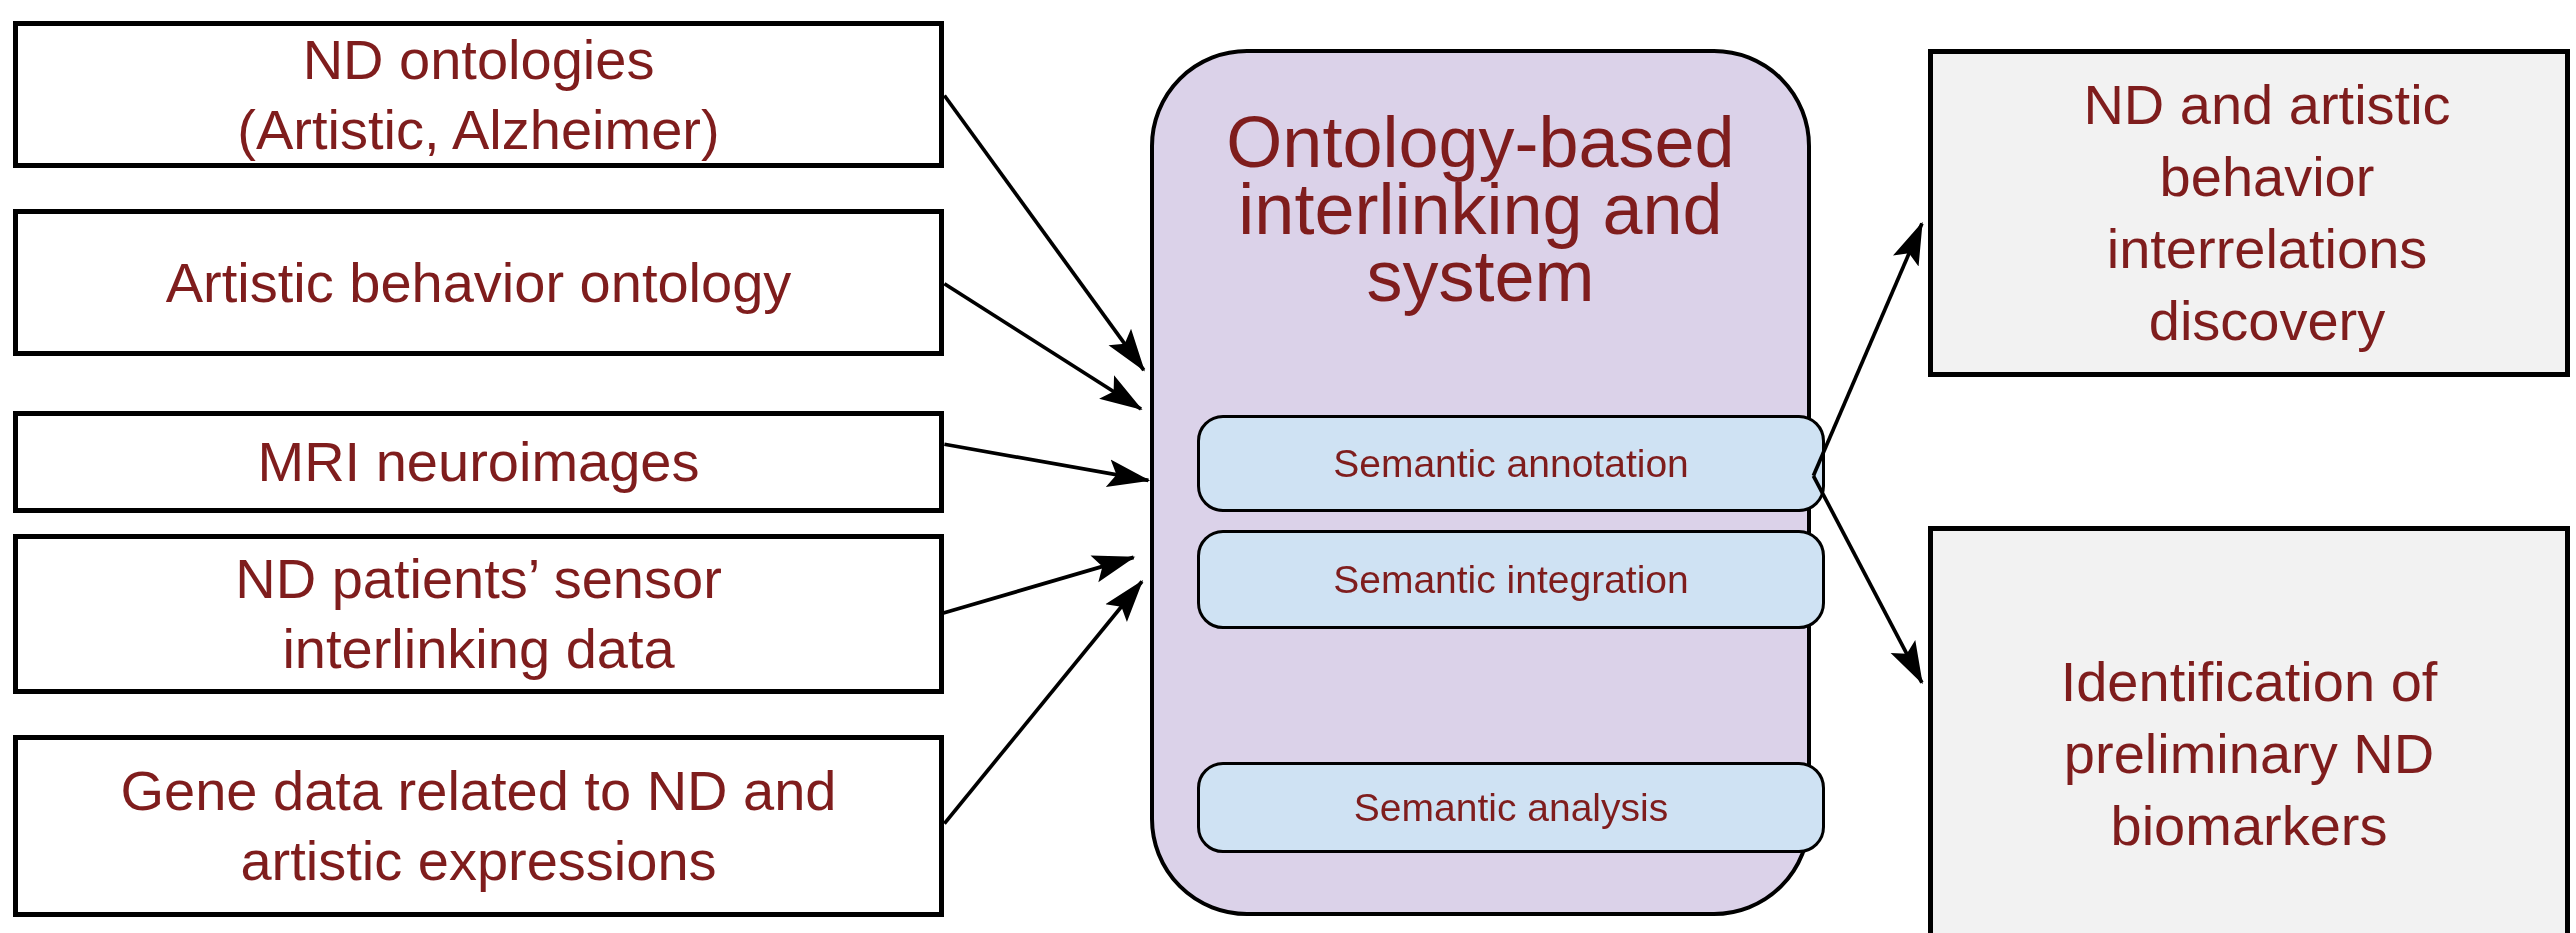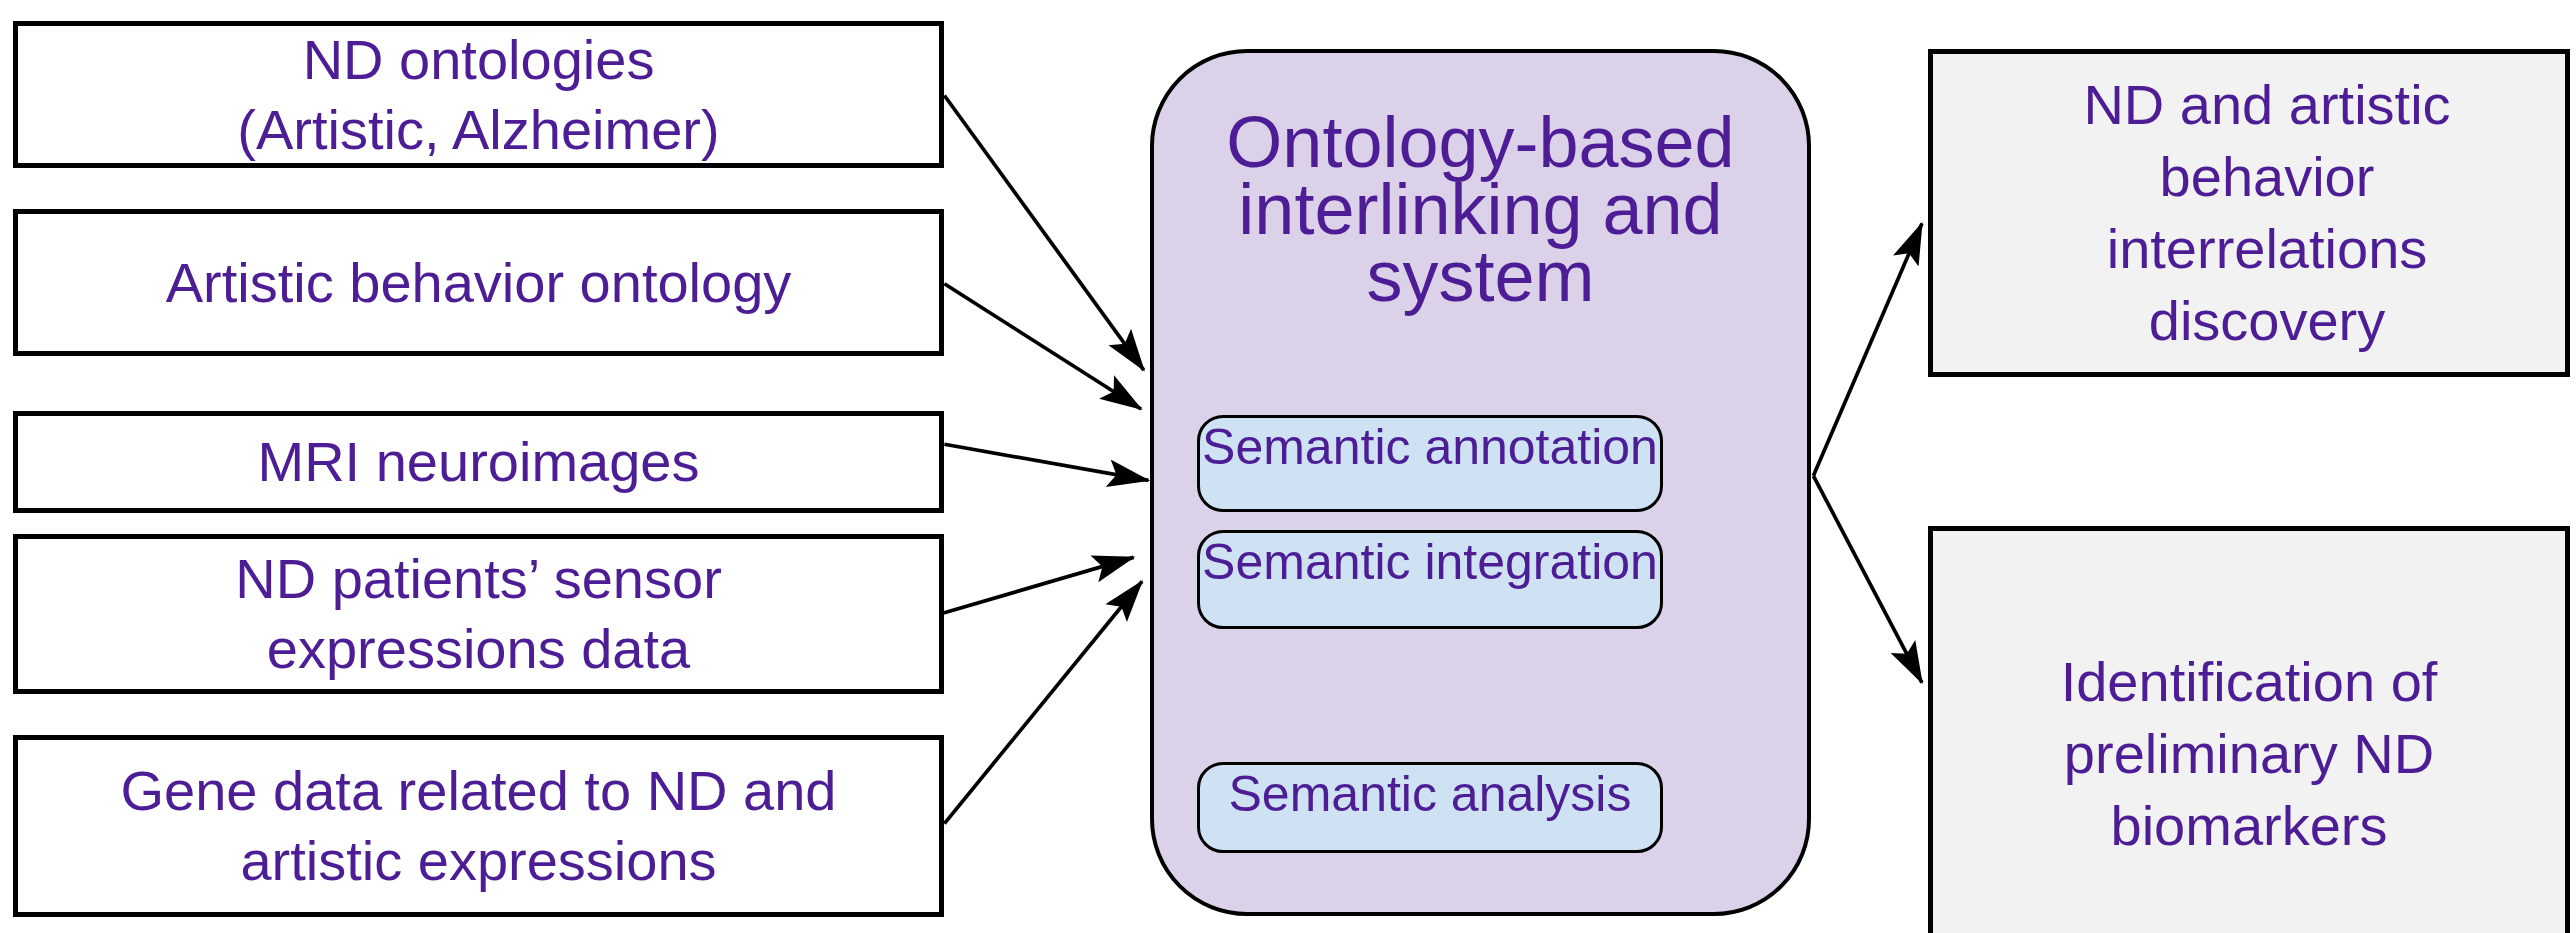--- a/index.html
+++ b/index.html
@@ -1,40 +1,40 @@
 <!DOCTYPE html>
 <html style="--system-fill: #dbd2e9; --module-fill: #cfe2f3; --output-fill: #f2f2f2; --input-fill: #ffffff; --border: #000000;font-size:15px"><head>
 <meta charset="utf-8">
 <style>
   html,body{margin:0;padding:0;background:#fff;}
   #canvas{
     position:relative;width:2576px;height:933px;background:#fff;overflow:hidden;
-    font-family:"Liberation Sans","DejaVu Sans",sans-serif;color:#4c1d95;
+    font-family:"Liberation Sans","DejaVu Sans",sans-serif;color:#7f1d1d;
   }
   .box{position:absolute;box-sizing:border-box;display:flex;flex-direction:column;
        align-items:center;justify-content:center;text-align:center;}
   .line{white-space:nowrap;}
 
   .in-box{left:13px;width:931px;background:var(--input-fill,#fff);
           border:5.6px solid var(--border,#000);font-size:56px;line-height:70px;}
   #in1{top:21.3px;height:147px;}
   #in2{top:209px;height:147px;}
   #in3{top:394px;height:102px;margin-top:17px;}
   #in4{top:534px;height:160px;}
   #in5{top:735px;height:182px;}
 
   .system{position:absolute;box-sizing:border-box;left:1150px;top:49px;width:661px;height:867px;
           background:var(--system-fill,#dbd2e9);border:4.6px solid var(--border,#000);
           border-radius:97px;}
   .system-title{position:absolute;left:0;right:0;top:56px;text-align:center;
           font-size:72px;line-height:67px;}
-  .module{position:absolute;box-sizing:border-box;left:43px;width:466px;
+  .module{position:absolute;box-sizing:border-box;left:43px;width:628px;
           background:var(--module-fill,#cfe2f3);border:3.7px solid var(--border,#000);
-          border-radius:26px;display:flex;align-items:flex-start;justify-content:center;
-          font-size:50px;}
+          border-radius:26px;display:flex;align-items:center;justify-content:center;
+          font-size:39px;}
   #mod1{top:362px;height:97px;}
   #mod2{top:477px;height:99px;}
   #mod3{top:597px;height:91px;}
   #mod4{top:709px;height:91px;}
 
   .out-box{left:1928px;width:642px;background:var(--output-fill,#f2f2f2);
            border:5.6px solid var(--border,#000);font-size:56px;line-height:72px;}
   #out1{top:49px;height:328px;padding-left:36px;}
   #out2{top:526px;height:455px;}
 
@@ -52,21 +52,21 @@
     <div class="line">(Artistic, Alzheimer)</div>
   </div>
   <div class="box in-box" id="in2">
     <div class="line">Artistic behavior ontology</div>
   </div>
   <div class="box in-box" id="in3">
     <div class="line">MRI neuroimages</div>
   </div>
   <div class="box in-box" id="in4">
     <div class="line">ND patients’ sensor</div>
-    <div class="line">expressions data</div>
+    <div class="line">interlinking data</div>
   </div>
   <div class="box in-box" id="in5">
     <div class="line">Gene data related to ND and</div>
     <div class="line">artistic expressions</div>
   </div>
 
   <div class="system">
     <div class="system-title">
       <div class="line">Ontology-based</div>
       <div class="line">interlinking and</div>

